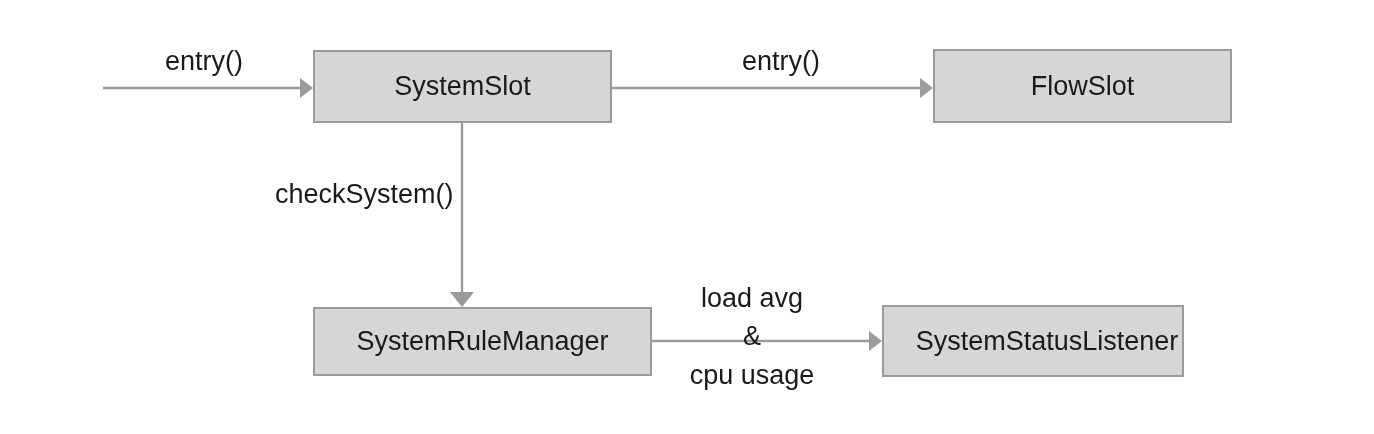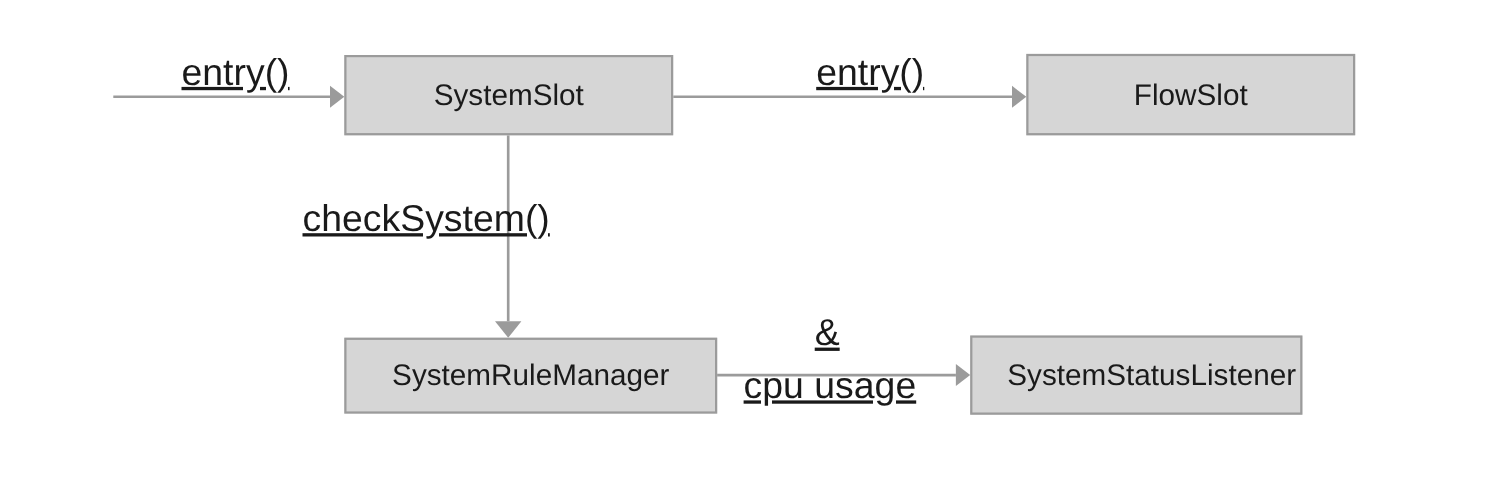--- a/index.html
+++ b/index.html
@@ -27,26 +27,25 @@
     justify-content: center;
     color: #1a1a1a;
     font-size: 27px;
     font-family: "Liberation Sans", sans-serif;
     letter-spacing: 0px;
     white-space: nowrap;
   }
   .edge-label {
     position: absolute;
     color: #1a1a1a;
-    font-size: 34px;
+    font-size: 27px;
     font-family: "Liberation Sans", sans-serif;
     white-space: nowrap;
     text-align: center;
     line-height: 1.32;
-    text-decoration: underline;
   }
   .edge-label.multiline {
     line-height: 1.42;
   }
   svg.edges {
     position: absolute;
     left: 0;
     top: 0;
     width: 1374px;
     height: 434px;
@@ -105,17 +104,18 @@
     <span>SystemStatusListener</span>
   </div>
 
   <div class="edge-label" style="left:165px; top:44px;">entry()</div>
 
   <div class="edge-label" style="left:742px; top:44px;">entry()</div>
 
   <div class="edge-label" style="left:248px; top:177px;margin-left:27px;">checkSystem()</div>
 
   <div class="edge-label multiline" style="left:676px; top:279px; width:152px;">
+    <div>load avg</div>
     <div>&amp;</div>
     <div>cpu usage</div>
   </div>
 
 </div>
 
 </body></html>

